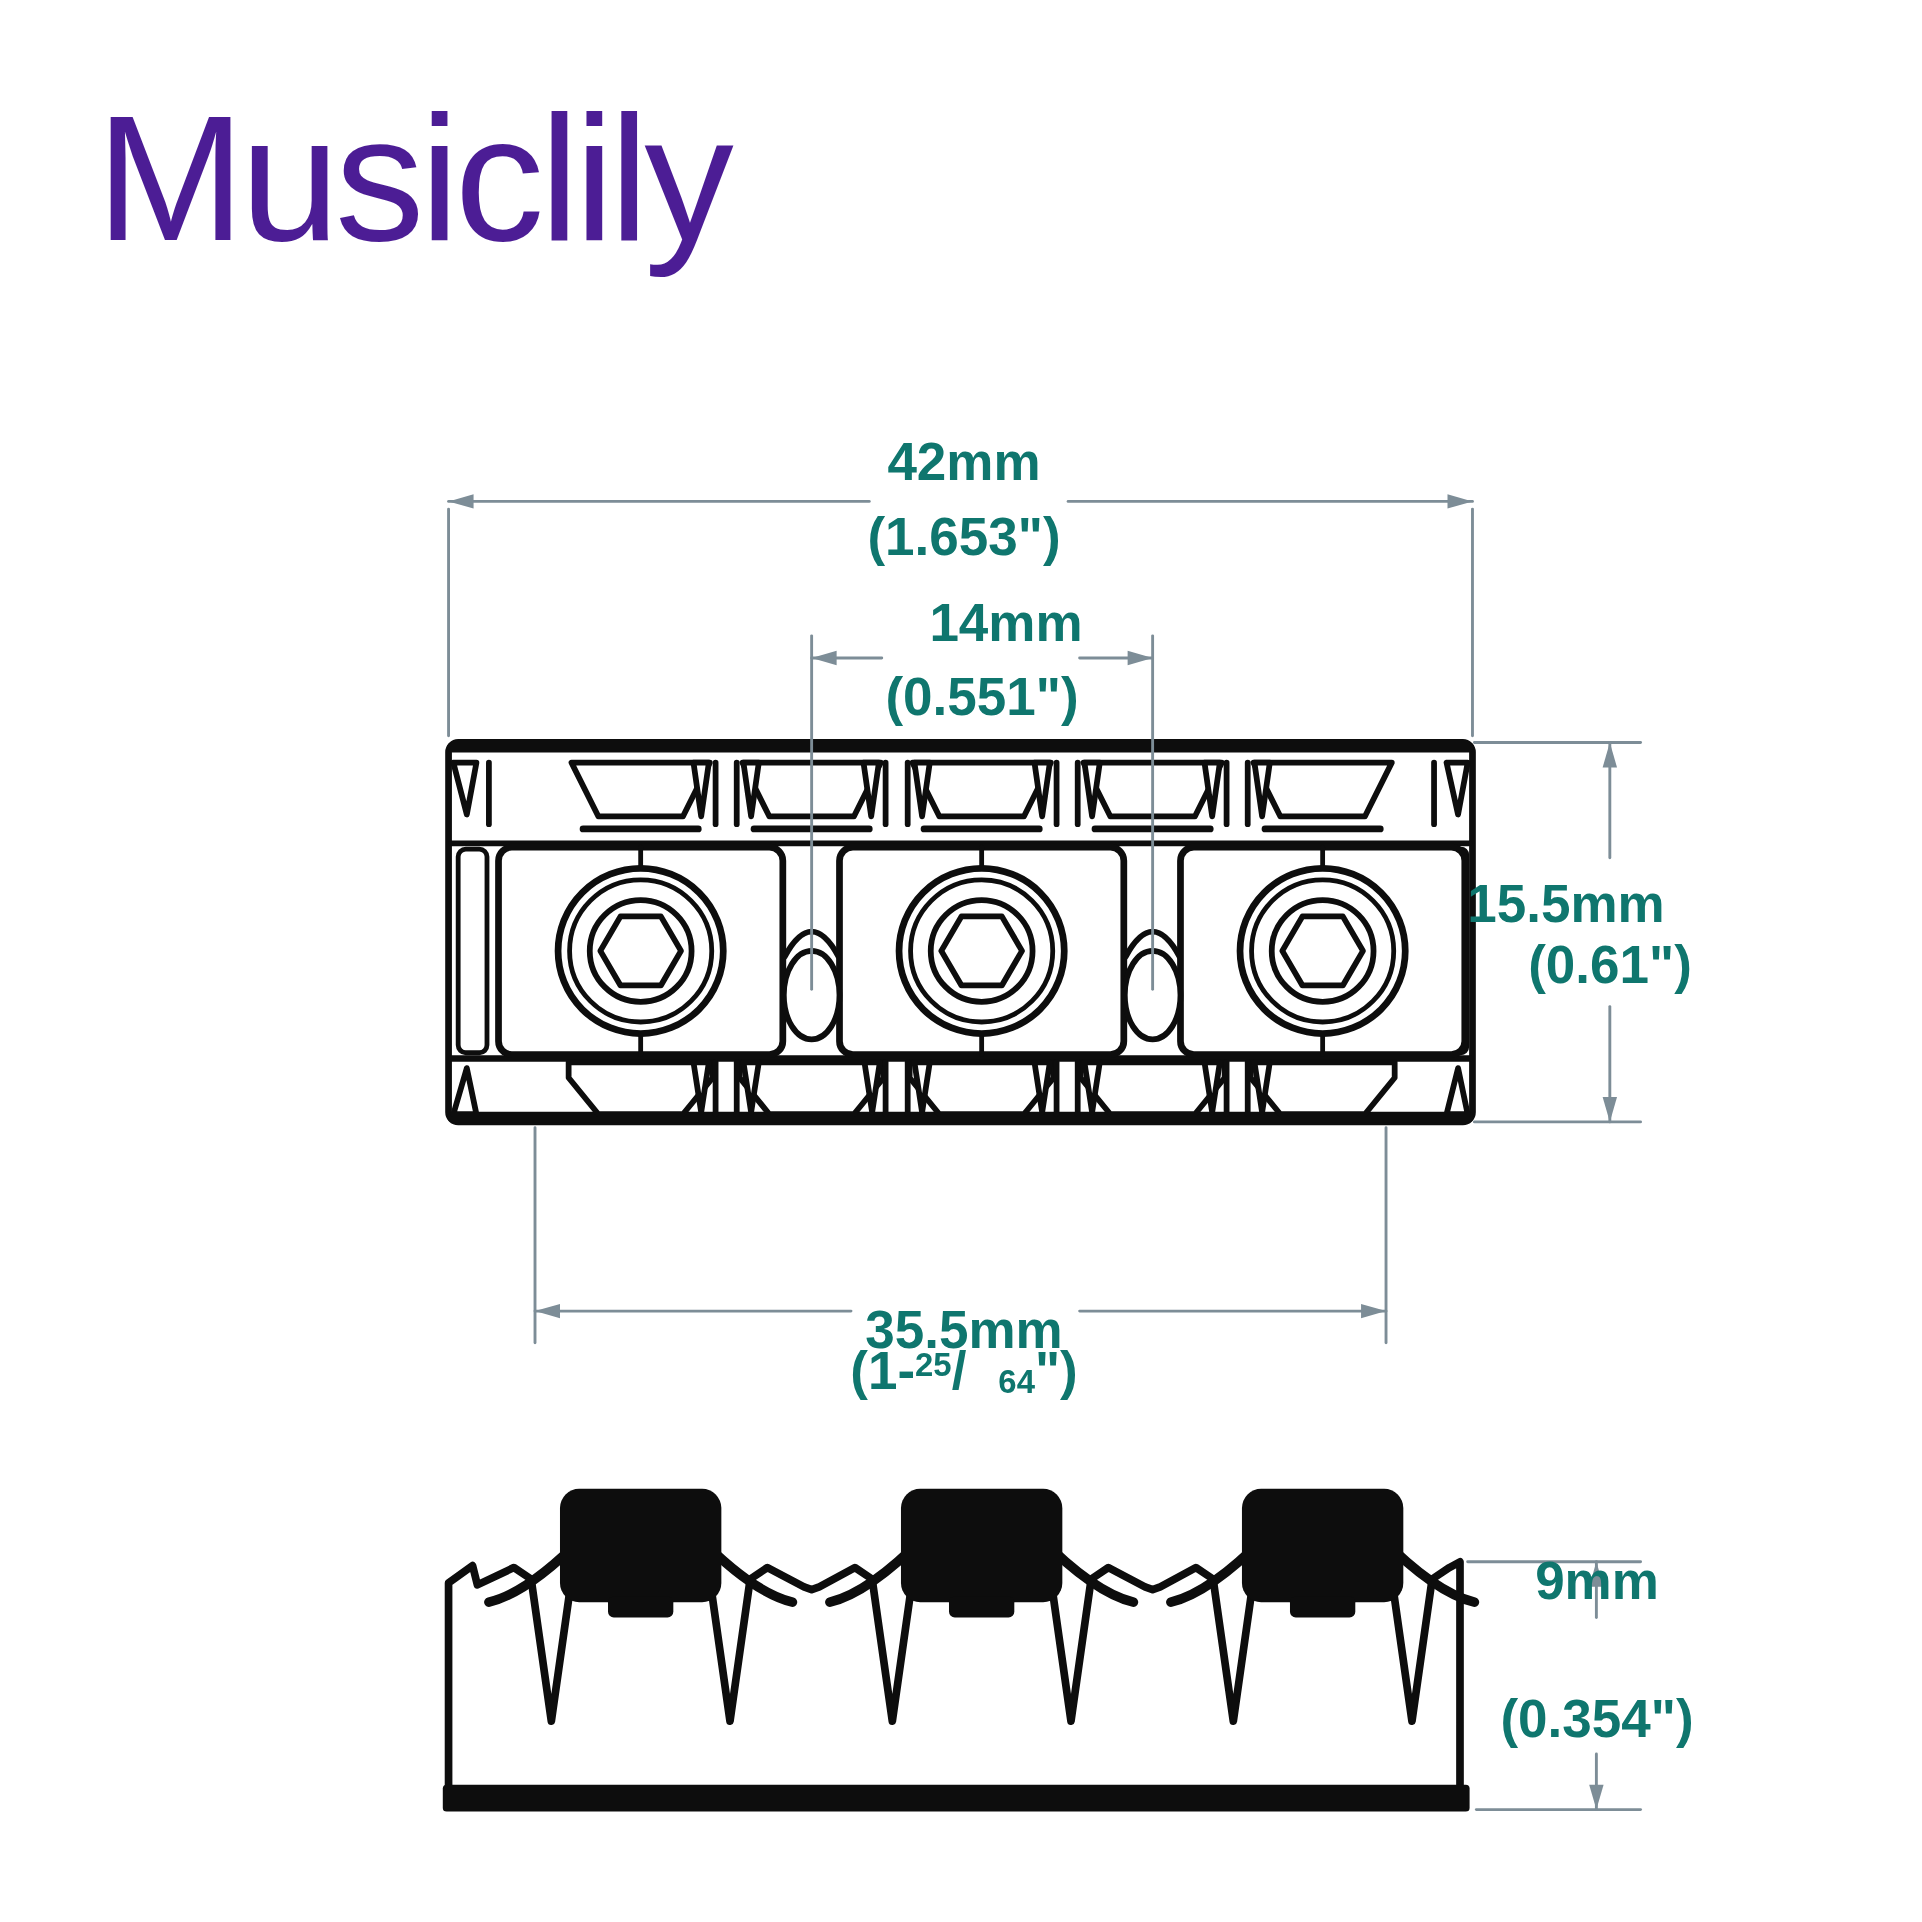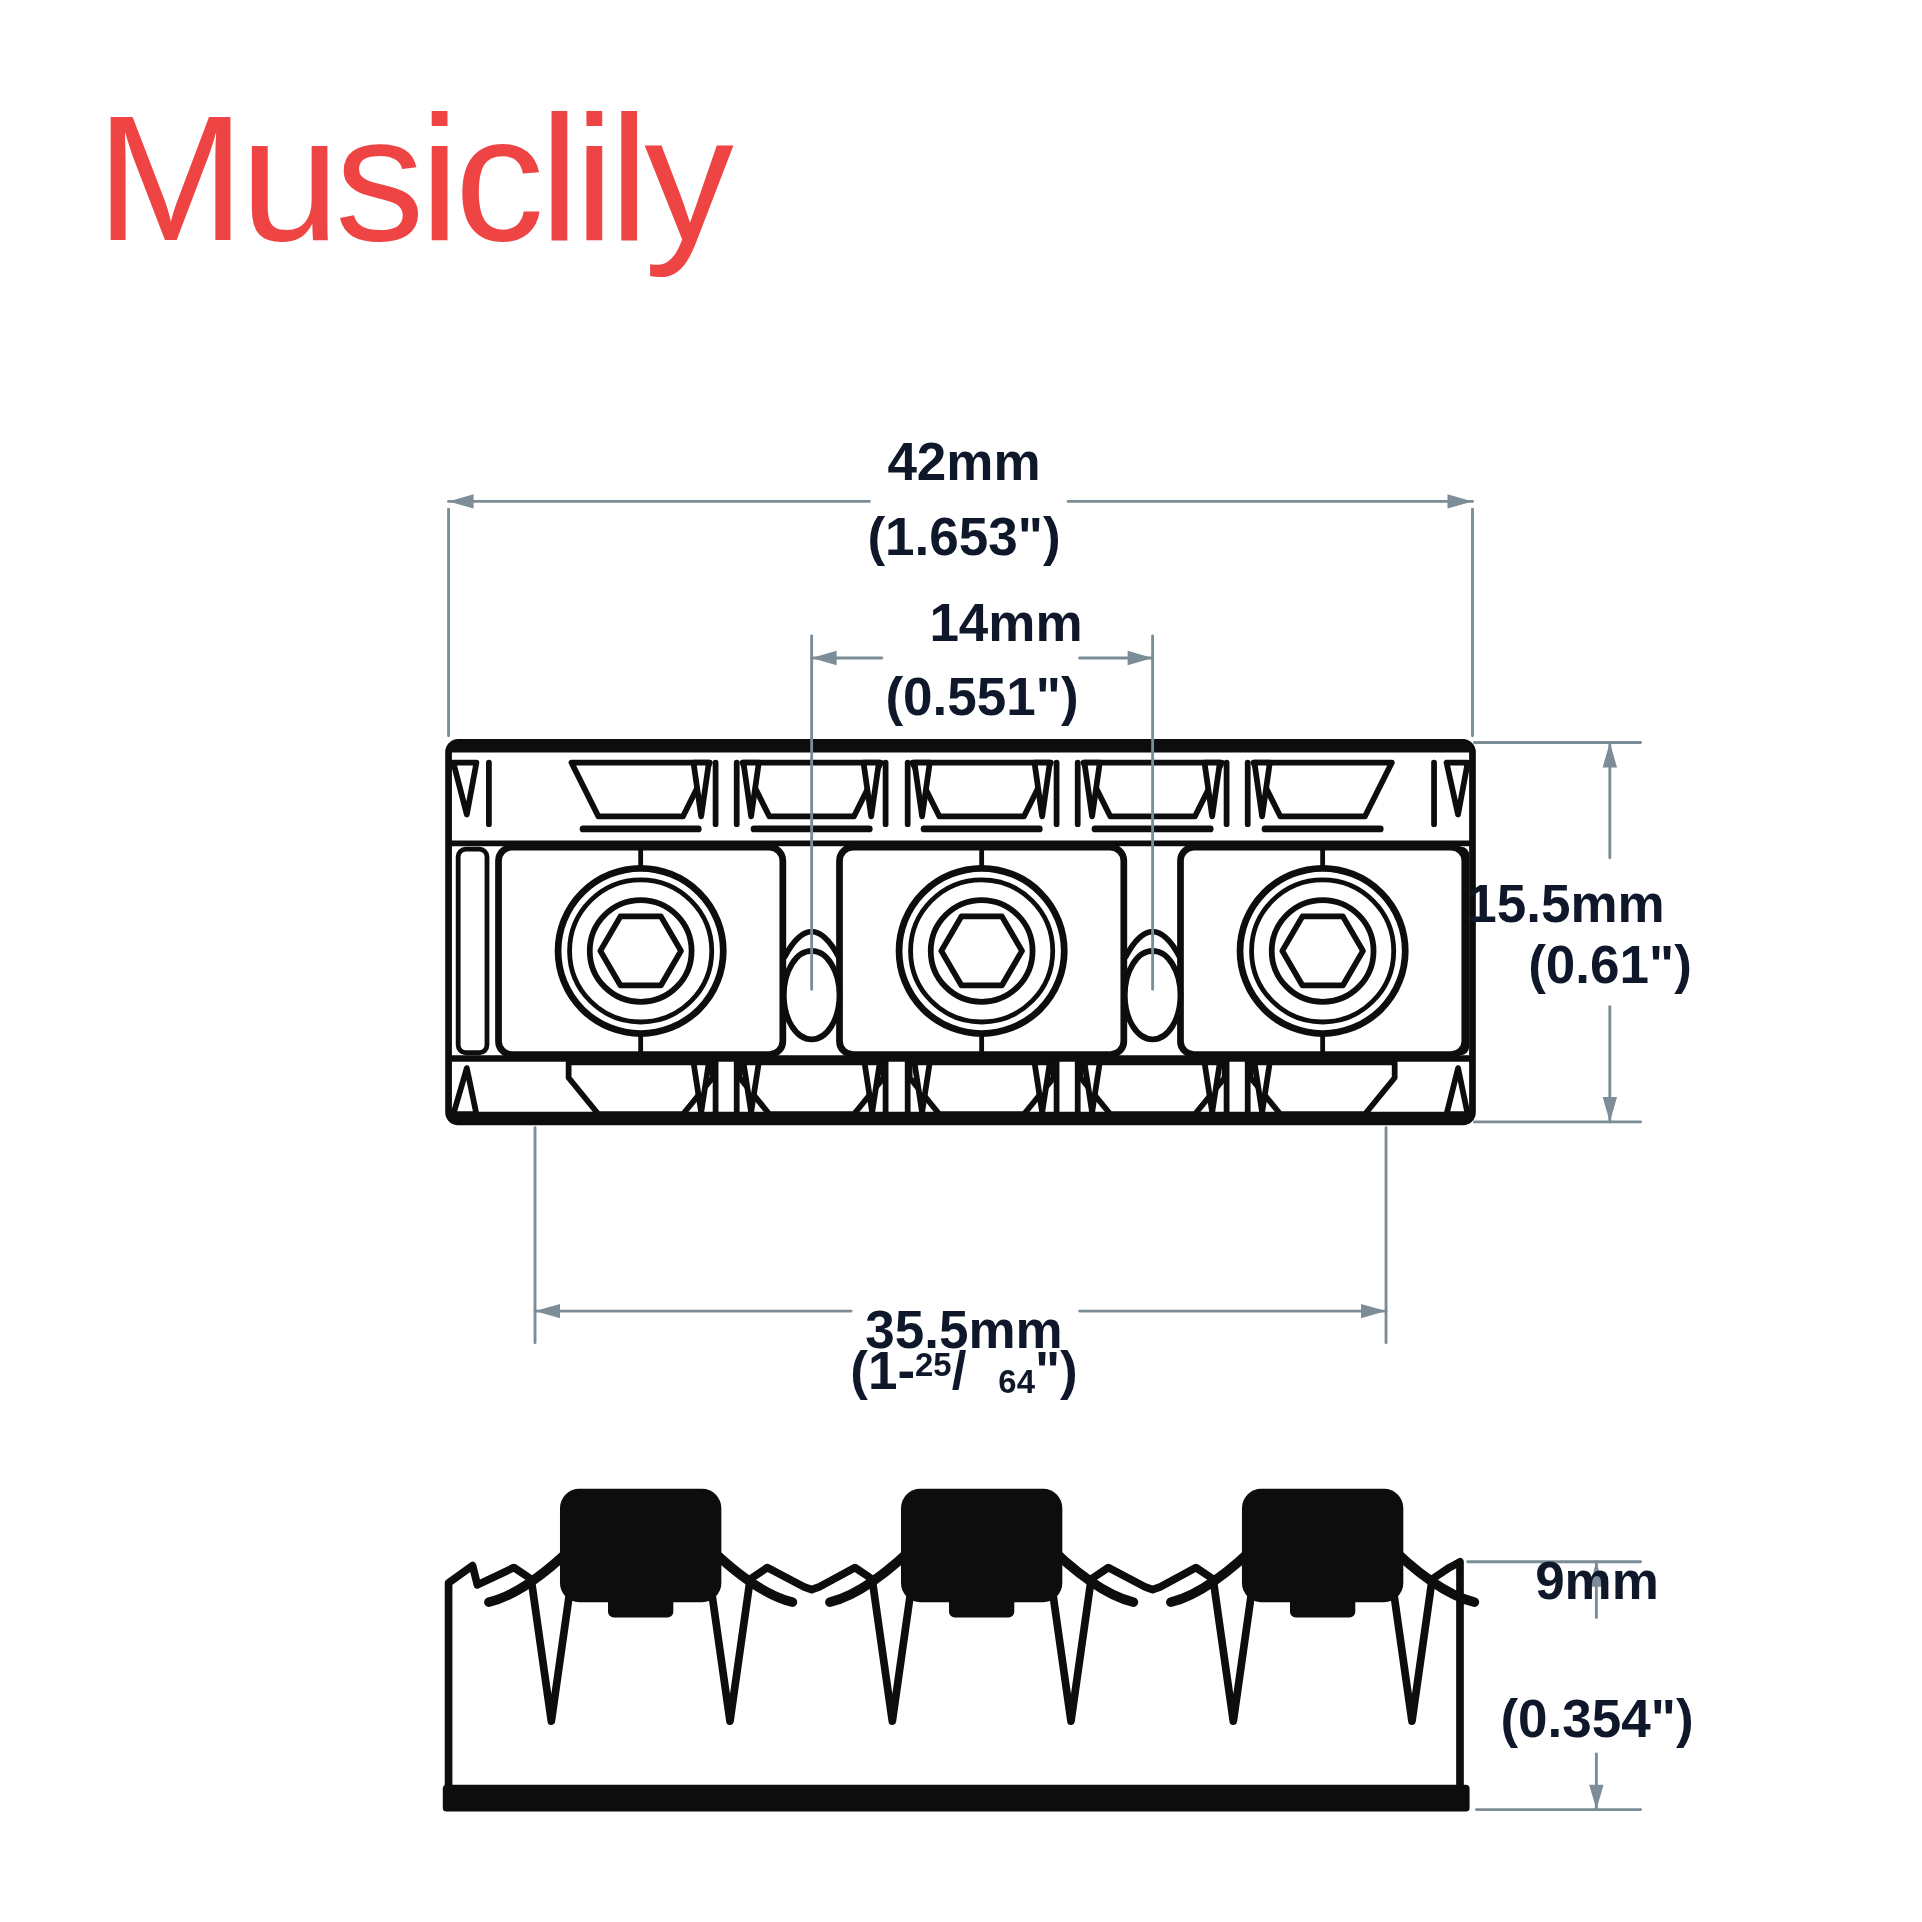--- a/index.html
+++ b/index.html
@@ -1,19 +1,19 @@
 <!DOCTYPE html>
 <html><head>
 <meta charset="utf-8">
 <style>
   html,body{margin:0;padding:0;background:#ffffff;}
   body{width:1922px;height:1922px;position:relative;font-family:"Liberation Sans",sans-serif;overflow:hidden;}
-  .title{position:absolute;left:96px;top:75px;font-size:179px;letter-spacing:-4.8px;color:#ef4444;font-weight:400;white-space:nowrap;}
+  .title{position:absolute;left:96px;top:75px;font-size:179px;letter-spacing:-4.8px;color:#4c1d95;font-weight:400;white-space:nowrap;}
   svg.drawing{position:absolute;left:0;top:0;}
-  .dim-label{position:absolute;transform:translate(-50%,-50%);color:#0f172a;font-weight:bold;font-size:53px;line-height:1.1;white-space:nowrap;text-align:center;}
+  .dim-label{position:absolute;transform:translate(-50%,-50%);color:#0f766e;font-weight:bold;font-size:53px;line-height:1.1;white-space:nowrap;text-align:center;}
   .dim-label sup{font-size:0.62em;vertical-align:0.38em;}
   .dim-label sub{font-size:0.62em;vertical-align:-0.12em;margin-left:32px;}
 </style>
 </head>
 <body>
 
 <div class="title">Musiclily</div>
 
 <svg class="drawing" width="1922" height="1922" viewBox="0 0 2001 2001" fill="none" stroke-linecap="round" stroke-linejoin="round">
 

